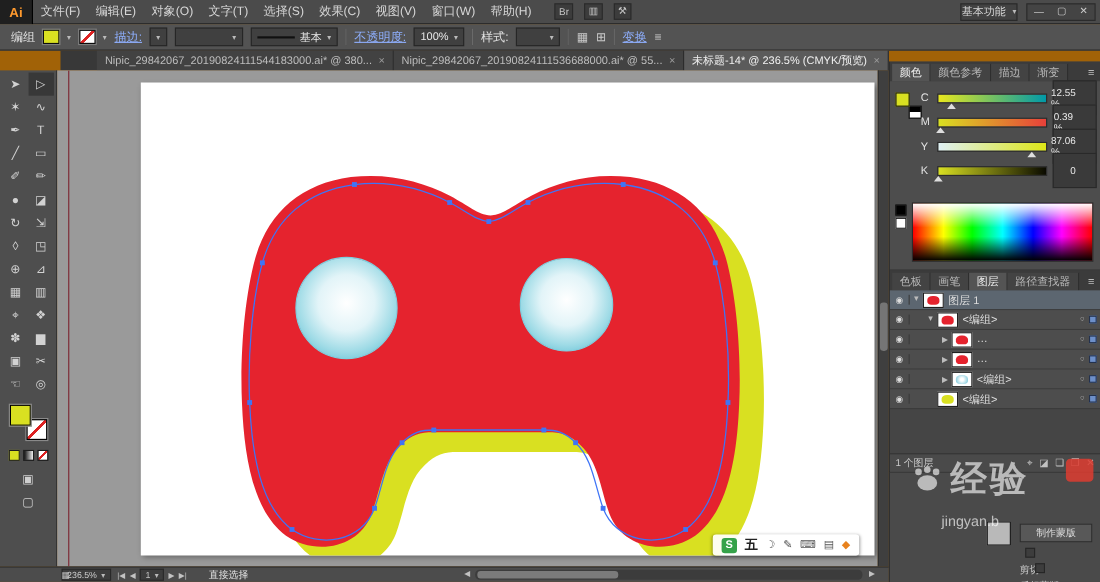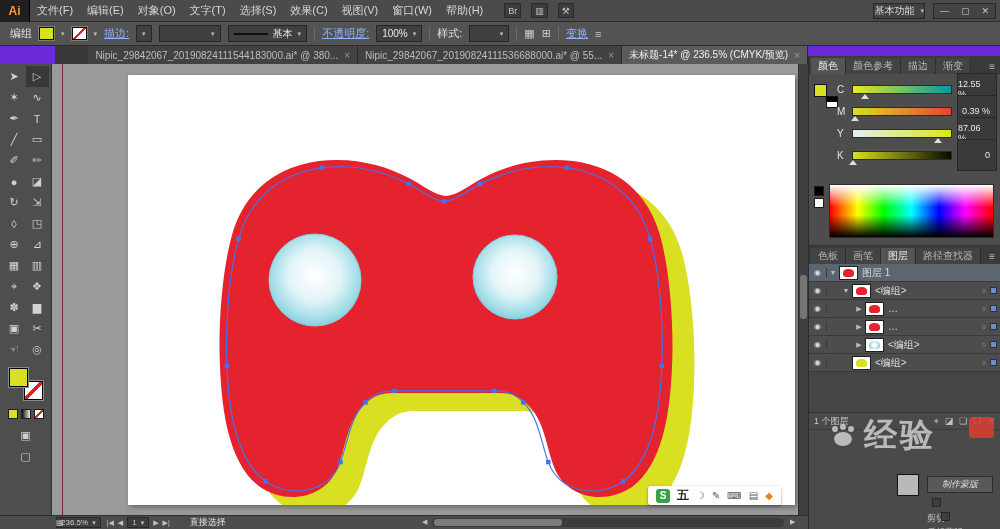--- a/index.html
+++ b/index.html
@@ -1,18 +1,18 @@
 <!DOCTYPE html>
 <html><head>
 <meta charset="utf-8">
 <style>
   *{box-sizing:border-box;margin:0;padding:0;}
   html,body{width:1000px;height:529px;overflow:hidden;}
   body{font-family:"Liberation Sans","DejaVu Sans",sans-serif;background:#3f3f3f;}
-  .app{position:relative;width:1000px;height:529px;background:#6d28d9;overflow:hidden;}
+  .app{position:relative;width:1000px;height:529px;background:#a16207;overflow:hidden;}
 
   
   .menubar{position:absolute;left:0;top:0;width:1000px;height:22px;background:#4b4b4b;border-bottom:1px solid #2a2a2a;display:flex;align-items:center;color:#d6d6d6;font-size:11px;}
   .ai-logo{width:30px;height:22px;background:#1f1f1f;color:#ff9a2e;font-weight:bold;display:flex;align-items:center;justify-content:center;font-size:12px;border-right:1px solid #000;}
   .menu-item{padding:16px 7px;height:100%;display:flex;align-items:center;cursor:default;white-space:nowrap;}
   .mb-icons{margin-left:14px;display:flex;gap:10px;color:#c5c5c5;font-size:10px;align-items:center;}
   .mb-icon{background:#3c3c3c;border:1px solid #2a2a2a;padding:0 3px;height:15px;display:flex;align-items:center;font-size:9px;}
   .mb-right{margin-left:auto;display:flex;align-items:center;gap:8px;padding-right:4px;}
   .workspace{background:#424242;border:1px solid #282828;padding:1px 0;font-size:10px;display:flex;gap:6px;align-items:center;height:16px;}
   .caret{font-size:7px;color:#bbb;}
@@ -84,21 +84,21 @@
   .fsm-stroke{position:absolute;right:0;bottom:0;width:12px;height:12px;background:linear-gradient(to bottom,#000 50%,#fff 50%);border:1px solid #111;}
   .fsm-fill{position:absolute;left:0;top:0;width:13px;height:13px;background:#d9e021;border:1px solid #111;}
   .cs-row{position:absolute;left:28px;display:flex;align-items:center;gap:5px;height:14px;}
   .cs-label{width:10px;color:#e3e3e3;font-size:10px;}
   .cs-track{position:relative;width:100px;height:9px;border:1px solid #2c2c2c;}
   .cs-track.c{background:linear-gradient(to right,#e8e81e,#0099a8);}
   .cs-track.m{background:linear-gradient(to right,#d9e021,#e8403a);}
   .cs-track.y{background:linear-gradient(to right,#dff0f4,#dde617);}
   .cs-track.k{background:linear-gradient(to right,#d9e021,#0a0a00);}
   .cs-thumb{position:absolute;top:8px;width:0;height:0;border-left:4px solid transparent;border-right:4px solid transparent;border-bottom:5px solid #dedede;transform:translateX(-4px);}
-  .cs-val{width:40px;height:32px;background:#3a3a3a;border:1px solid #292929;color:#e8e8e8;font-size:9px;display:flex;align-items:center;justify-content:flex-end;padding-right:6px;}
+  .cs-val{width:40px;height:32px;background:#3a3a3a;border:1px solid #292929;color:#e8e8e8;font-size:9px;display:flex;align-items:center;justify-content:flex-end;padding-right:18px;}
   .spectrum{position:absolute;left:20px;top:110px;right:6px;height:54px;border:1px solid #2c2c2c;background:linear-gradient(to bottom,rgba(255,255,255,1) 0%,rgba(255,255,255,0) 42%,rgba(0,0,0,0) 58%,rgba(0,0,0,1) 100%),linear-gradient(to right,#ff0000,#ffff00 17%,#00ff00 33%,#00ffff 50%,#0000ff 67%,#ff00ff 83%,#ff0000 100%);}
   .spec-chip{position:absolute;width:10px;height:10px;border:1px solid #1c1c1c;}
 
   .lrow{height:18px;display:flex;align-items:center;border-bottom:1px solid #3a3a3a;background:#4d4d4d;position:relative;}
   .lrow.selected{background:#5c6670;}
   .l-eye{width:18px;text-align:center;color:#dddddd;font-size:8px;border-right:1px solid #3a3a3a;flex:none;}
   .l-ind{flex:none;}
   .l-exp{width:12px;text-align:center;color:#bbbbbb;font-size:7px;flex:none;}
   .l-thumb{width:19px;height:14px;background:#fff;border:1px solid #1f1f1f;margin-right:4px;position:relative;overflow:hidden;flex:none;}
   .l-thumb span{position:absolute;left:3px;right:3px;top:2px;bottom:2px;border-radius:45% 45% 35% 35%;}
@@ -108,21 +108,21 @@
   .t-mix{background:#e5232e;}
   .l-label{color:#dddddd;font-size:10px;white-space:nowrap;}
   .l-chip{position:absolute;right:3px;top:5px;width:7px;height:7px;background:#6d8fc9;border:1px solid #23314d;}
   .l-target{position:absolute;right:14px;top:5px;color:#b5b5b5;font-size:7px;}
   .l-empty{height:40px;background:#454545;}
   .l-footer{height:17px;background:#4a4a4a;border-top:1px solid #333;display:flex;align-items:center;padding:0 5px;color:#c9c9c9;font-size:9px;}
   .ficons{margin-left:auto;display:flex;gap:6px;font-size:9px;color:#c2c2c2;}
 
   .mask-area{position:relative;height:100px;background:#4a4a4a;border-top:1px solid #3a3a3a;}
   .mk-thumb{position:absolute;left:88px;top:44px;width:22px;height:22px;background:#b9b9b9;border:1px solid #111;}
-  .mk-btn{position:absolute;left:118px;top:46px;width:66px;height:17px;background:#585858;border:1px solid #2d2d2d;color:#dddddd;font-size:9px;display:flex;align-items:center;justify-content:center;font-style:italic;}
+  .mk-btn{position:absolute;left:118px;top:46px;width:66px;height:17px;background:#585858;border:1px solid #2d2d2d;color:#dddddd;font-size:9px;display:flex;align-items:center;justify-content:center;}
   .mk-check{position:absolute;left:118px;display:flex;align-items:center;gap:5px;color:#cccccc;font-size:9px;flex-direction:column;}
   .mk-box{width:9px;height:9px;background:#3d3d3d;border:1px solid #262626;}
 
   
   .watermark{position:absolute;left:790px;top:413px;width:210px;height:100px;z-index:50;pointer-events:none;}
   .wm-row{display:flex;align-items:center;gap:6px;padding-left:38px;}
   .wm-brand{font-size:33px;font-weight:bold;color:rgba(255,255,255,.62);letter-spacing:3px;}
   .wm-badge{position:absolute;right:6px;top:4px;width:25px;height:21px;background:rgba(222,60,48,.85);border-radius:4px;}
   .wm-url{margin-left:66px;margin-top:8px;font-size:13px;color:rgba(255,255,255,.65);}
 </style>
@@ -495,15 +495,16 @@
         <g fill="rgba(255,255,255,0.62)">
           <circle cx="7" cy="6" r="3"></circle>
             <circle cx="15" cy="4" r="3"></circle>
             <circle cx="23" cy="6" r="3"></circle>
           <ellipse cx="15" cy="16" rx="9" ry="7"></ellipse>
         </g>
       </svg>
       <span class="wm-brand">经验</span>
     </div>
     <span class="wm-badge"></span>
+    <div class="wm-url">jingyan.b</div>
   </div>
 
 </div>
 
 </body></html>

